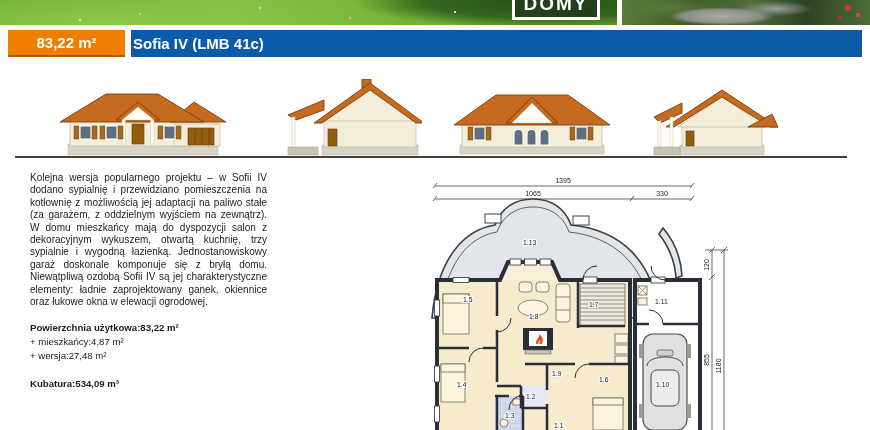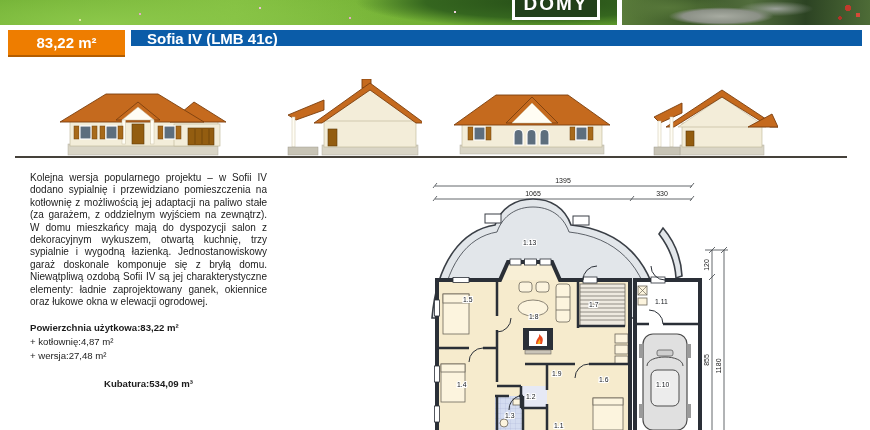--- a/index.html
+++ b/index.html
@@ -33,42 +33,42 @@
   .logo-box{position:absolute;left:512px;top:-10px;width:88px;height:30px;
     background:#22401a;border:3px solid #fff;box-sizing:border-box;
     display:flex;align-items:center;justify-content:center;overflow:hidden;}
   .logo-box span{font-weight:bold;color:#fff;font-size:19px;letter-spacing:2px;
     transform:translateY(-1px);text-shadow:0 0 1px #10240c;}
   
   .area-badge{position:absolute;left:8px;top:30px;width:117px;height:27px;
     background:#ee7d00;color:#fff;font-weight:bold;font-size:15px;
     display:flex;align-items:center;justify-content:center;
     border-bottom:2px solid rgba(70,35,0,.35);box-sizing:border-box;}
-  .title-bar{position:absolute;left:131px;top:30px;right:8px;height:16px;
+  .title-bar{position:absolute;left:131px;top:30px;right:8px;height:27px;
     background:#0b5ca8;color:#fff;font-weight:bold;font-size:15px;
-    display:flex;align-items:center;padding-left:16px;box-sizing:border-box;}
+    display:flex;align-items:center;padding-left:2px;box-sizing:border-box;}
   
   .elev{position:absolute;}
   .ground-line{position:absolute;left:15px;top:156px;width:832px;height:2px;background:#45413a;}
   svg .roof{fill:#c56a1e;stroke:#7c3f0e;stroke-width:.9;}
   svg .wall{fill:#f3edd9;stroke:#bdb494;stroke-width:.6;}
   svg .trim{fill:#fffdf4;stroke:#c9c1a6;stroke-width:.5;}
   svg .win{fill:#5d6e7e;stroke:#ffffff;stroke-width:1.1;}
   svg .shut{fill:#a86a1a;stroke:#6f420c;stroke-width:.5;}
   svg .door{fill:#935d10;stroke:#5e3a07;stroke-width:.6;}
   svg .plinth{fill:#d9d5c6;stroke:#b3afa0;stroke-width:.5;}
   svg .grayb{fill:#c7c3b5;stroke:#a09c8e;stroke-width:.5;}
   
   .left-col{position:absolute;left:30px;top:172px;width:237px;height:258px;overflow:hidden;}
   .desc-head{font-size:9.6px;font-weight:bold;margin:0 0 2px 0;}
   .desc-body{font-size:10px;line-height:12.4px;text-align:justify;margin:0;}
   .areas{margin-top:12px;font-size:9.6px;}
   .arow{display:flex;height:14px;align-items:center;}
   .arow.bold{font-weight:bold;}
-  .kub{display:flex;justify-content:center;font-weight:bold;font-size:9.6px;margin-top:16px;}
+  .kub{display:flex;justify-content:flex-start;font-weight:bold;font-size:9.6px;margin-top:16px;}
   
   .plan{position:absolute;left:425px;top:168px;width:320px;height:262px;}
   .plan .rm{font-size:6.8px;fill:#15181d;paint-order:stroke;stroke:#fff;stroke-width:2.2px;}
   .plan .dim{font-size:7px;fill:#222;}
   .plan .dimln{stroke:#3d4248;stroke-width:.8;fill:none;}
   .plan .wallln{stroke:#2a2f37;fill:none;}
   .plan .furn{fill:#fcf4de;stroke:#6d675a;stroke-width:.8;}
   .plan .roofcap{fill:#e2e6ea;stroke:#3a3f46;stroke-width:1.6;}
 </style>
 </head>
@@ -175,21 +175,21 @@
 
 <div class="left-col">
   <p class="desc-body">Kolejna wersja popularnego projektu – w Sofii IV dodano sypialnię i przewidziano pomieszczenia na kotłownię z możliwością jej adaptacji na paliwo stałe (za garażem, z oddzielnym wyjściem na zewnątrz). W domu mieszkańcy mają do dyspozycji salon z dekoracyjnym wykuszem, otwartą kuchnię, trzy sypialnie i wygodną łazienką. Jednostanowiskowy garaż doskonale komponuje się z bryłą domu. Niewątpliwą ozdobą Sofii IV są jej charakterystyczne elementy: ładnie zaprojektowany ganek, okiennice oraz łukowe okna w elewacji ogrodowej.</p>
 
   <div class="areas">
     <div class="arow bold">
       <span>Powierzchnia użytkowa:</span>
       <span>83,22 m²</span>
     </div>
     <div class="arow">
-      <span>+ kotłownię:</span>
+      <span>+ mieszkańcy:</span>
       <span>4,87 m²</span>
     </div>
     <div class="arow">
       <span>+ wersja:</span>
       <span>27,48 m²</span>
     </div>
   </div>
 
   <div class="kub">
     <span>Kubatura:</span>

